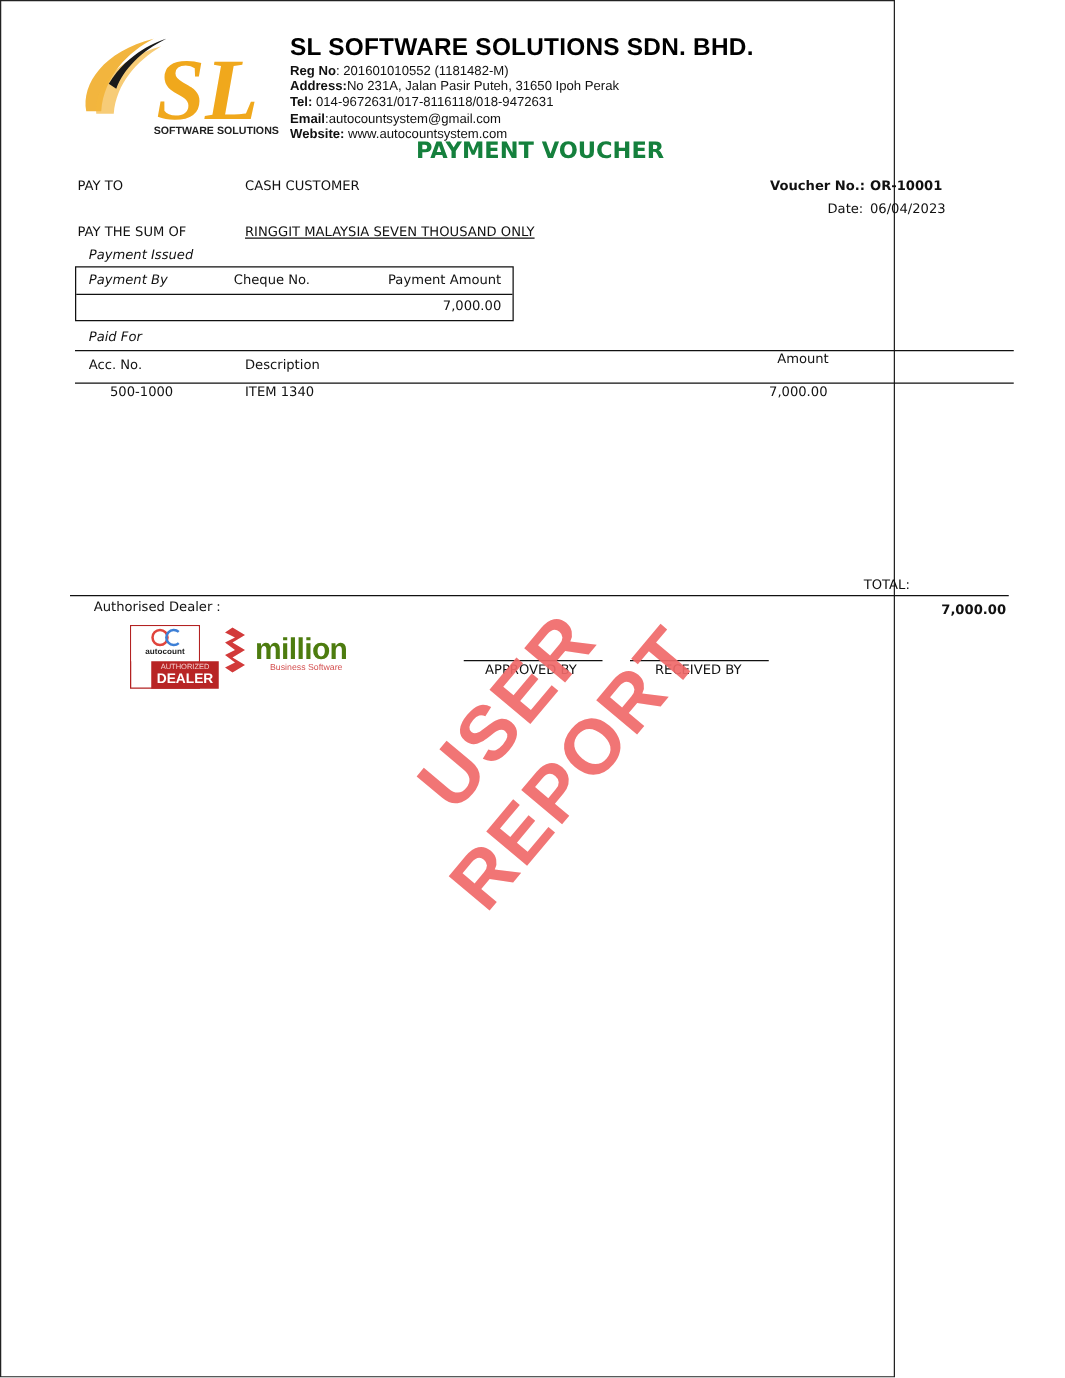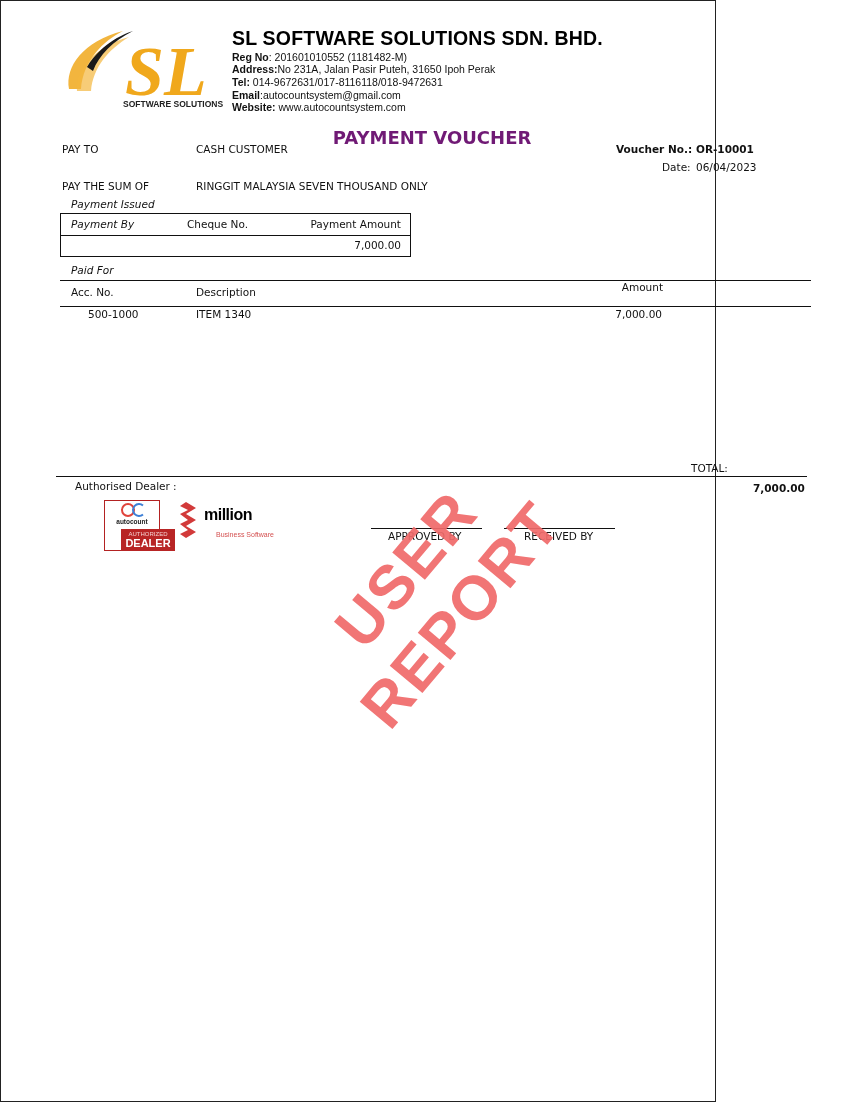--- a/index.html
+++ b/index.html
@@ -7,46 +7,46 @@
     body { position: relative; font-family: "DejaVu Sans", sans-serif; color: #111; }
     .page { position: absolute; left: 0; top: 0; width: 716px; height: 1102px; border: 1.5px solid #222; background: #fff; }
     .abs { position: absolute; white-space: nowrap; }
     .t11 { font-size: 10.5px; }
 
     
     .logo { position: absolute; left: 62px; top: 26px; width: 166px; height: 84px; }
     .company-name { position: absolute; left: 231px; top: 26px; font-family: "Liberation Sans", sans-serif; font-weight: bold; font-size: 19.5px; letter-spacing: 0.2px; color: #000; }
     .info-line { position: absolute; left: 231px; font-family: "Liberation Sans", sans-serif; font-size: 10.5px; color: #111; }
     .info-line b { font-weight: bold; }
-    .doc-title { position: absolute; left: 0; width: 852px; top: 126px; text-align: center; font-family: "DejaVu Sans", sans-serif; font-weight: bold; font-size: 18px; color: #701a75; padding-left: 10px; }
+    .doc-title { position: absolute; left: 0; width: 852px; top: 109px; text-align: center; font-family: "DejaVu Sans", sans-serif; font-weight: bold; font-size: 18px; color: #15803d; padding-left: 10px; }
 
     
     .box-table { position: absolute; left: 59px; top: 212px; width: 351px; height: 44px; border: 1.3px solid #111; }
     .box-table .divider { position: absolute; left: 0; right: 0; top: 21px; border-top: 1.3px solid #111; }
     .hline { position: absolute; border-top: 1.3px solid #111; height: 0; }
     .italic { font-style: italic; }
     .right { text-align: right; }
-    .underline { }
+    .underline { text-decoration: underline; }
 
     .sig-line { position: absolute; border-top: 1.2px solid #111; height: 0; }
 
     
     .watermark { position: absolute; left: 222px; top: 520px; width: 420px; text-align: center;
       font-family: "Liberation Sans", sans-serif; font-weight: bold; font-size: 62px; letter-spacing: 2px;
       color: #f06a6a; opacity: 0.92; transform: rotate(-50deg); transform-origin: center center; pointer-events: none; }
 
     
     .ac-logo { position: absolute; left: 103px; top: 499px; width: 56px; height: 51px; border: 1px solid #b32222; background: #fff; }
     .ac-logo .top { position: absolute; left: 0; top: 0; width: 100%; height: 28px; background: #fff; }
     .ac-logo .bottom { position: absolute; left: 16px; top: 28px; width: 100%; height: 22px; background: #b82525; color: #fff; text-align: center; }
     .ac-logo .small { font-family: "Liberation Sans", sans-serif; font-size: 6px; line-height: 8px; display: block; margin-top: 1px; color: #f4d0d0; }
     .ac-logo .big { font-family: "Liberation Sans", sans-serif; font-weight: bold; font-size: 11px; line-height: 11px; display: block; }
     .ac-logo .word { position: absolute; left: 0; width: 100%; top: 17px; text-align: center; font-family: "Liberation Sans", sans-serif; font-size: 6.5px; font-weight: bold; color: #222; }
     .million { position: absolute; left: 175px; top: 499px; width: 110px; height: 44px; }
-    .million .name { position: absolute; left: 28px; top: 6px; font-family: "Liberation Sans", sans-serif; font-weight: bold; font-size: 16px; color: #000000; letter-spacing: -0.5px; }
+    .million .name { position: absolute; left: 28px; top: 6px; font-family: "Liberation Sans", sans-serif; font-weight: bold; font-size: 24px; color: #4d7c0f; letter-spacing: -0.5px; }
     .million .sub { position: absolute; left: 40px; top: 31px; font-family: "Liberation Sans", sans-serif; font-size: 7px; color: #d45050; }
   </style>
 </head>
 <body>
 
 <div class="page">
 
   <div class="logo">
     <svg width="166" height="84" viewBox="0 0 166 84">
       <path d="M6 62 C2 40 20 14 60 4 C40 14 20 34 18 62 Z" fill="#f0a81c" opacity="0.85"></path>

